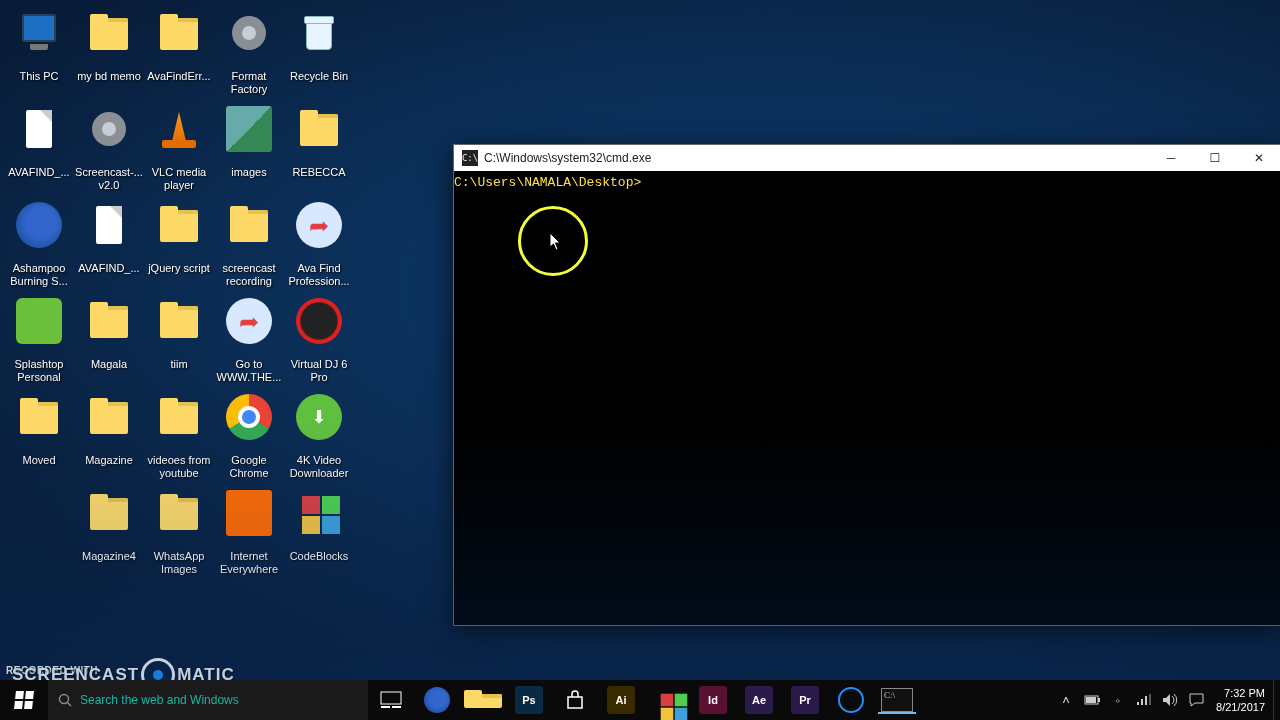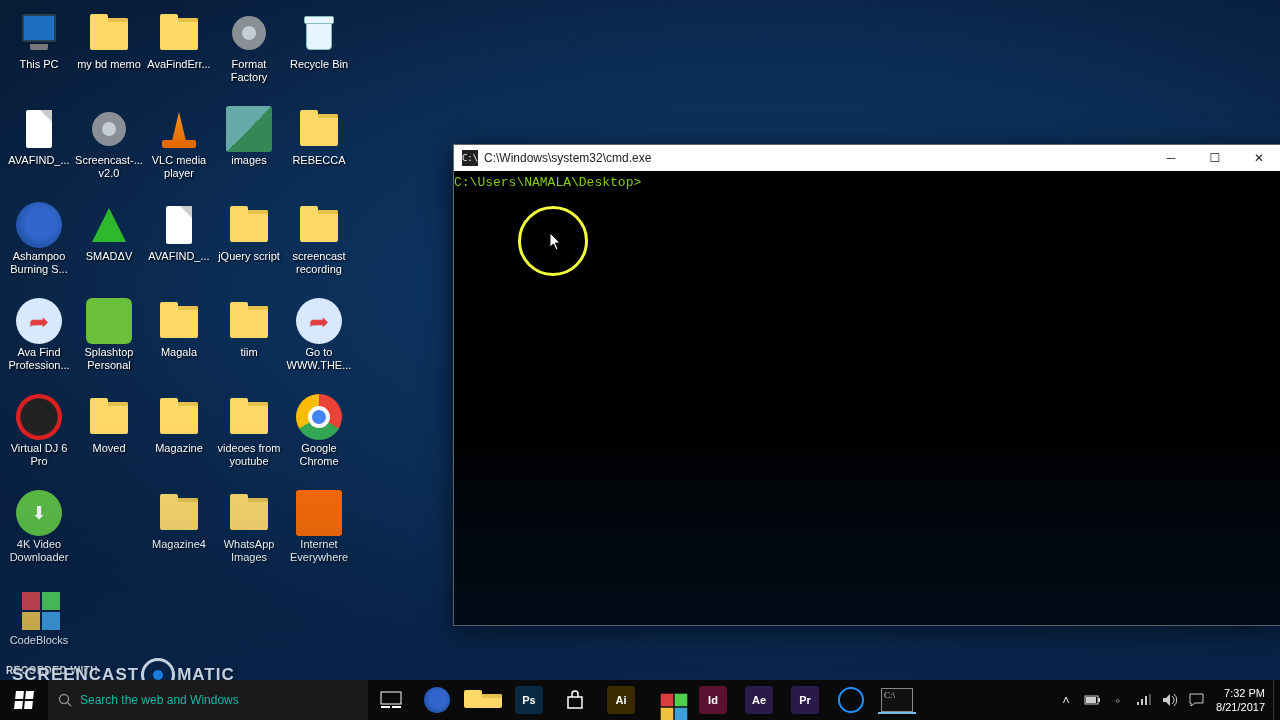--- a/index.html
+++ b/index.html
@@ -5,21 +5,21 @@
   html,body{margin:0;padding:0;width:1280px;height:720px;overflow:hidden;font-family:"Segoe UI",Tahoma,sans-serif;background:#000}
   #desktop{position:absolute;inset:0;background:radial-gradient(ellipse 120% 90% at 60% 40%,#0a3a6b 0%,#0b2d55 35%,#081d3a 60%,#04122a 100%);}
   #desktop::after{content:"";position:absolute;left:0;right:0;bottom:40px;height:260px;
     background:linear-gradient(to top,rgba(10,60,120,.25),transparent);}
   
   #icons{position:absolute;top:6px;left:4px;display:grid;grid-template-columns:repeat(5,70px);
     grid-auto-rows:96px;gap:0 0;}
   .di{width:70px;display:flex;flex-direction:column;align-items:center;color:#fff;
     text-align:center;font-size:11px;line-height:13px;cursor:default;user-select:none}
   .di .ic{width:46px;height:46px;margin-top:4px;position:relative}
-  .di span.lbl{margin-top:2px;text-shadow:1px 1px 2px #000;padding:0 1px;word-break:break-word}
+  .di span.lbl{margin-top:14px;text-shadow:1px 1px 2px #000;padding:0 1px;word-break:break-word}
   
   .ic.folder::before{content:"";position:absolute;inset:8px 4px 6px 4px;background:#ffd968;border-radius:2px;
     box-shadow:inset 0 8px 0 -4px #e6c24d}
   .ic.folder::after{content:"";position:absolute;top:4px;left:4px;width:18px;height:8px;background:#ffd968;border-radius:2px 2px 0 0}
   .ic.monitor::before{content:"";position:absolute;left:6px;right:6px;top:4px;bottom:14px;background:#1d6fc3;border:2px solid #2a4050;border-radius:2px}
   .ic.monitor::after{content:"";position:absolute;left:14px;right:14px;bottom:6px;height:6px;background:#777;border-radius:0 0 2px 2px}
   .ic.bin::before{content:"";position:absolute;left:10px;right:10px;top:10px;bottom:6px;background:#e8f4ff;border:1px solid #8bb;border-radius:4px}
   .ic.bin::after{content:"";position:absolute;left:8px;right:8px;top:6px;height:6px;background:#e8f4ff;border:1px solid #8bb;border-radius:2px}
   .ic.doc::before{content:"";position:absolute;left:10px;right:10px;top:4px;bottom:4px;background:#fff;border-radius:2px}
   .ic.doc::after{content:"";position:absolute;right:10px;top:4px;border:6px solid transparent;border-top-color:#ccc;border-right-color:#ccc}
@@ -46,21 +46,21 @@
   .ic.dk4::after{content:"⬇";position:absolute;inset:0;display:flex;align-items:center;justify-content:center;color:#fff;font-size:18px}
 
   .empty{visibility:hidden}
 
   
   #cmd{position:absolute;left:453px;top:144px;width:827px;height:480px;background:#000;border:1px solid #666;box-shadow:0 6px 24px rgba(0,0,0,.7)}
   #cmd .titlebar{height:26px;background:#fff;display:flex;align-items:center;font-size:12px;color:#222}
   #cmd .ticon{width:16px;height:16px;margin:0 6px 0 8px;background:#222;display:inline-flex;align-items:center;justify-content:center;color:#eee;font-size:9px;font-family:Consolas,monospace}
   #cmd .ttl{flex:1;white-space:nowrap;overflow:hidden}
   #cmd .wbtn{width:44px;height:26px;display:flex;align-items:center;justify-content:center;color:#222;font-size:12px}
-  #cmd .body{position:absolute;top:26px;left:0;right:0;bottom:0;background:#000;color:#84cc16;
+  #cmd .body{position:absolute;top:26px;left:0;right:0;bottom:0;background:#000;color:#fde047;
     font-family:Consolas,"Courier New",monospace;font-size:13px;padding:4px 0 0 0;line-height:16px;white-space:pre}
   #cmd .body span{padding-left:0}
 
   
   #cursorring{position:absolute;width:64px;height:64px;border:3px solid #f2ff3a;border-radius:50%;left:518px;top:206px;pointer-events:none}
   #cursor{position:absolute;left:549px;top:232px;pointer-events:none}
   #cursor svg{filter:drop-shadow(0 0 1px #000)}
 
   
   #taskbar{position:absolute;left:0;right:0;bottom:0;height:40px;background:#0a0a0a;display:flex;align-items:stretch;color:#fff;font-size:12px}
@@ -131,24 +131,20 @@
       </div>
       <div class="di">
         <div class="ic folder"></div>
         <span class="lbl">REBECCA</span>
       </div>
       <div class="di">
         <div class="ic edge"></div>
         <span class="lbl">Ashampoo Burning S...</span>
       </div>
       <div class="di">
-        <div class="ic green-tri"></div>
-        <span class="lbl">SMADΔV</span>
-      </div>
-      <div class="di">
         <div class="ic doc"></div>
         <span class="lbl">AVAFIND_...</span>
       </div>
       <div class="di">
         <div class="ic folder"></div>
         <span class="lbl">jQuery script</span>
       </div>
       <div class="di">
         <div class="ic folder"></div>
         <span class="lbl">screencast recording</span>

